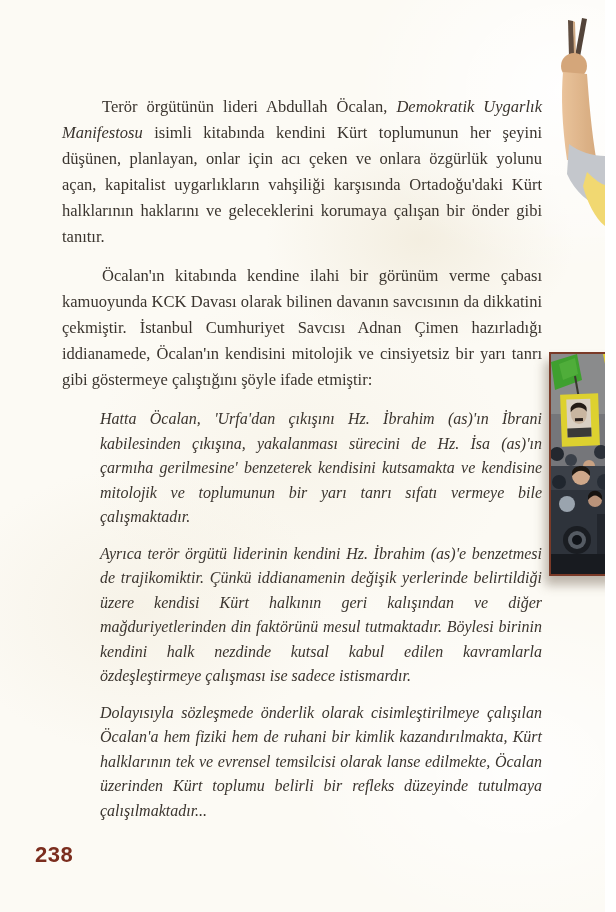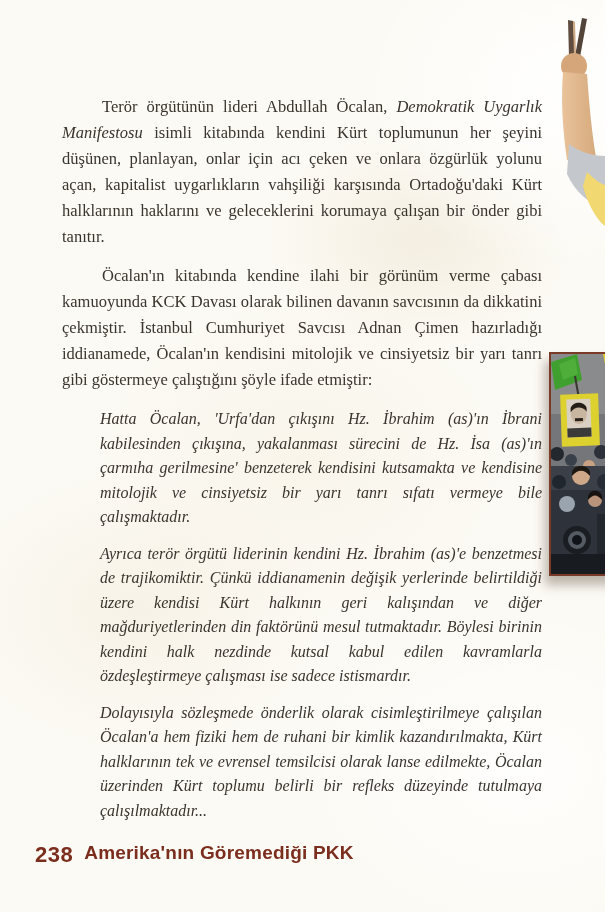--- a/index.html
+++ b/index.html
@@ -30,21 +30,21 @@
   .quotes{margin-left:38px;width:442px;margin-top:14px;}
   .quote-para{
     font-style:italic;
     font-size:16px !important;line-height:24.5px !important;
     margin:0 0 12px 0 !important;
     text-align:justify;
   }
   .book-title-italic{font-style:italic;}
   .page-footer{
     position:absolute;left:35px;top:842px;
-    display:flex;align-items:flex-start;gap:11px;
+    display:flex;align-items:center;gap:11px;
     color:var(--accent,#7b2d1e);
     font-family:"Liberation Sans","DejaVu Sans",sans-serif;
     white-space:nowrap;
   }
   .page-number{font-size:22px;font-weight:800;letter-spacing:.5px;}
   .footer-title{font-size:19px;font-weight:700;letter-spacing:.2px;}
   .hand-photo{
     position:absolute;right:0;top:12px;width:60px;height:225px;
   }
   .protest-photo{
@@ -83,21 +83,21 @@
       <rect x="0" y="0" width="60" height="225" fill="#ffffff" opacity="0.12"></rect>
     </svg>
   </div>
 
   <main class="text-block">
     <p class="body-para"><span>Terör örgütünün lideri Abdullah Öcalan, </span><span class="book-title-italic">Demokratik Uygarlık Manifestosu</span><span> isimli kitabında kendini Kürt toplumunun her şeyini düşünen, planlayan, onlar için acı çeken ve onlara özgürlük yolunu açan, kapitalist uygarlıkların vahşiliği karşısında Ortadoğu'daki Kürt halklarının haklarını ve geleceklerini korumaya çalışan bir önder gibi tanıtır.</span></p>
 
     <p class="body-para">Öcalan'ın kitabında kendine ilahi bir görünüm verme çabası kamuoyunda KCK Davası olarak bilinen davanın savcısının da dikkatini çekmiştir. İstanbul Cumhuriyet Savcısı Adnan Çimen hazırladığı iddianamede, Öcalan'ın kendisini mitolojik ve cinsiyetsiz bir yarı tanrı gibi göstermeye çalıştığını şöyle ifade etmiştir:</p>
 
     <div class="quotes">
-      <p class="quote-para">Hatta Öcalan, 'Urfa'dan çıkışını Hz. İbrahim (as)'ın İbrani kabilesinden çıkışına, yakalanması sürecini de Hz. İsa (as)'ın çarmıha gerilmesine' benzeterek kendisini kutsamakta ve kendisine mitolojik ve cinsiyetsiz bir yarı tanrı sıfatı vermeye bile çalışmaktadır.</p>
+      <p class="quote-para">Hatta Öcalan, 'Urfa'dan çıkışını Hz. İbrahim (as)'ın İbrani kabilesinden çıkışına, yakalanması sürecini de Hz. İsa (as)'ın çarmıha gerilmesine' benzeterek kendisini kutsamakta ve kendisine mitolojik ve toplumunun bir yarı tanrı sıfatı vermeye bile çalışmaktadır.</p>
       <p class="quote-para">Ayrıca terör örgütü liderinin kendini Hz. İbrahim (as)'e benzetmesi de trajikomiktir. Çünkü iddianamenin değişik yerlerinde belirtildiği üzere kendisi Kürt halkının geri kalışından ve diğer mağduriyetlerinden din faktörünü mesul tutmaktadır. Böylesi birinin kendini halk nezdinde kutsal kabul edilen kavramlarla özdeşleştirmeye çalışması ise sadece istismardır.</p>
       <p class="quote-para">Dolayısıyla sözleşmede önderlik olarak cisimleştirilmeye çalışılan Öcalan'a hem fiziki hem de ruhani bir kimlik kazandırılmakta, Kürt halklarının tek ve evrensel temsilcisi olarak lanse edilmekte, Öcalan üzerinden Kürt toplumu belirli bir refleks düzeyinde tutulmaya çalışılmaktadır...</p>
     </div>
   </main>
 
   <figure class="protest-photo">
     <svg width="65" height="220" viewBox="0 0 65 220" xmlns="http://www.w3.org/2000/svg">
       <rect x="0" y="0" width="65" height="220" fill="#75767a"></rect>
       <rect x="0" y="0" width="65" height="60" fill="#8a8b8c"></rect>
       <path d="M0 8 L26 0 L31 26 L4 36 Z" fill="#3fa02f"></path>
@@ -131,16 +131,15 @@
         <circle cx="26" cy="186" r="9" fill="#555b63"></circle>
         <circle cx="26" cy="186" r="5" fill="#101318"></circle>
         <rect x="46" y="160" width="19" height="60" fill="#22262d"></rect>
         <rect x="0" y="200" width="65" height="20" fill="#181b20"></rect>
       </g>
     </svg>
   </figure>
 
   <footer class="page-footer">
     <span class="page-number">238</span>
-    <span class="footer-title">Amerika'nın Göremediği PKK</span>
   </footer>
 
 </div>
 
 </body></html>

